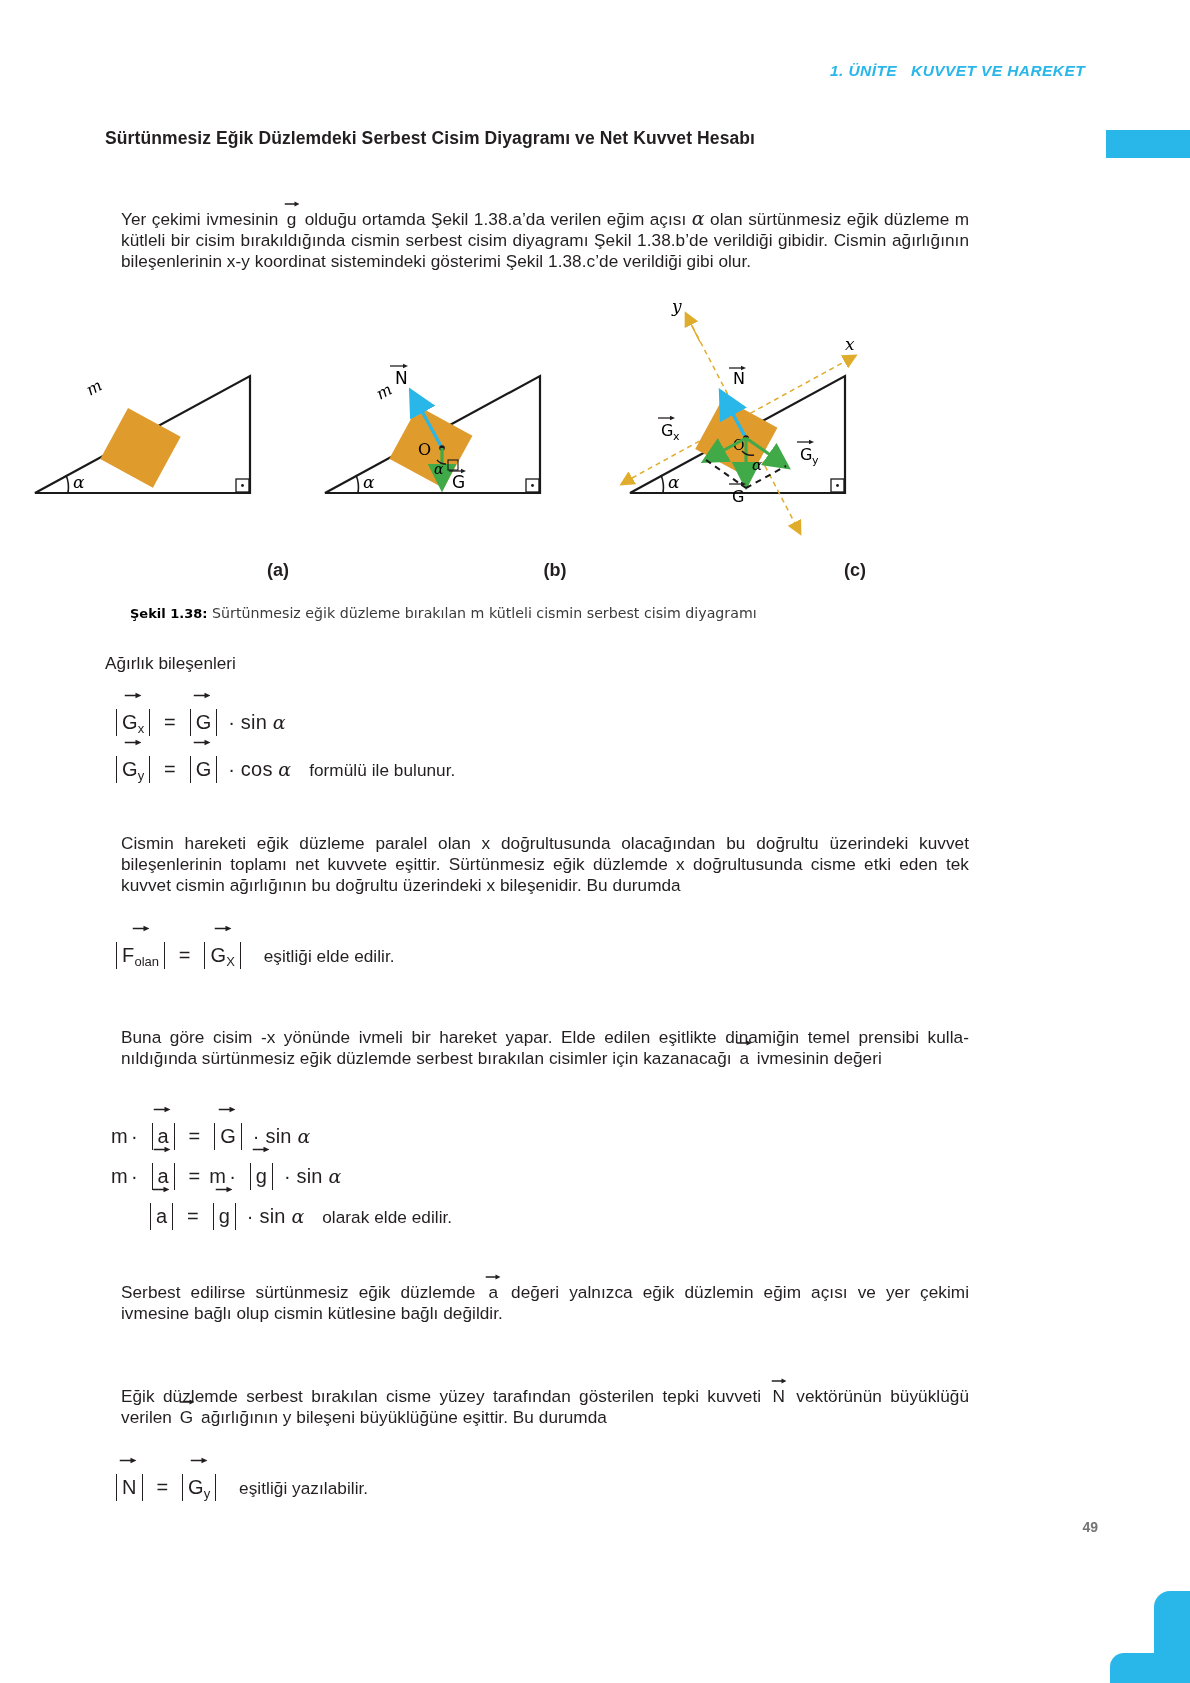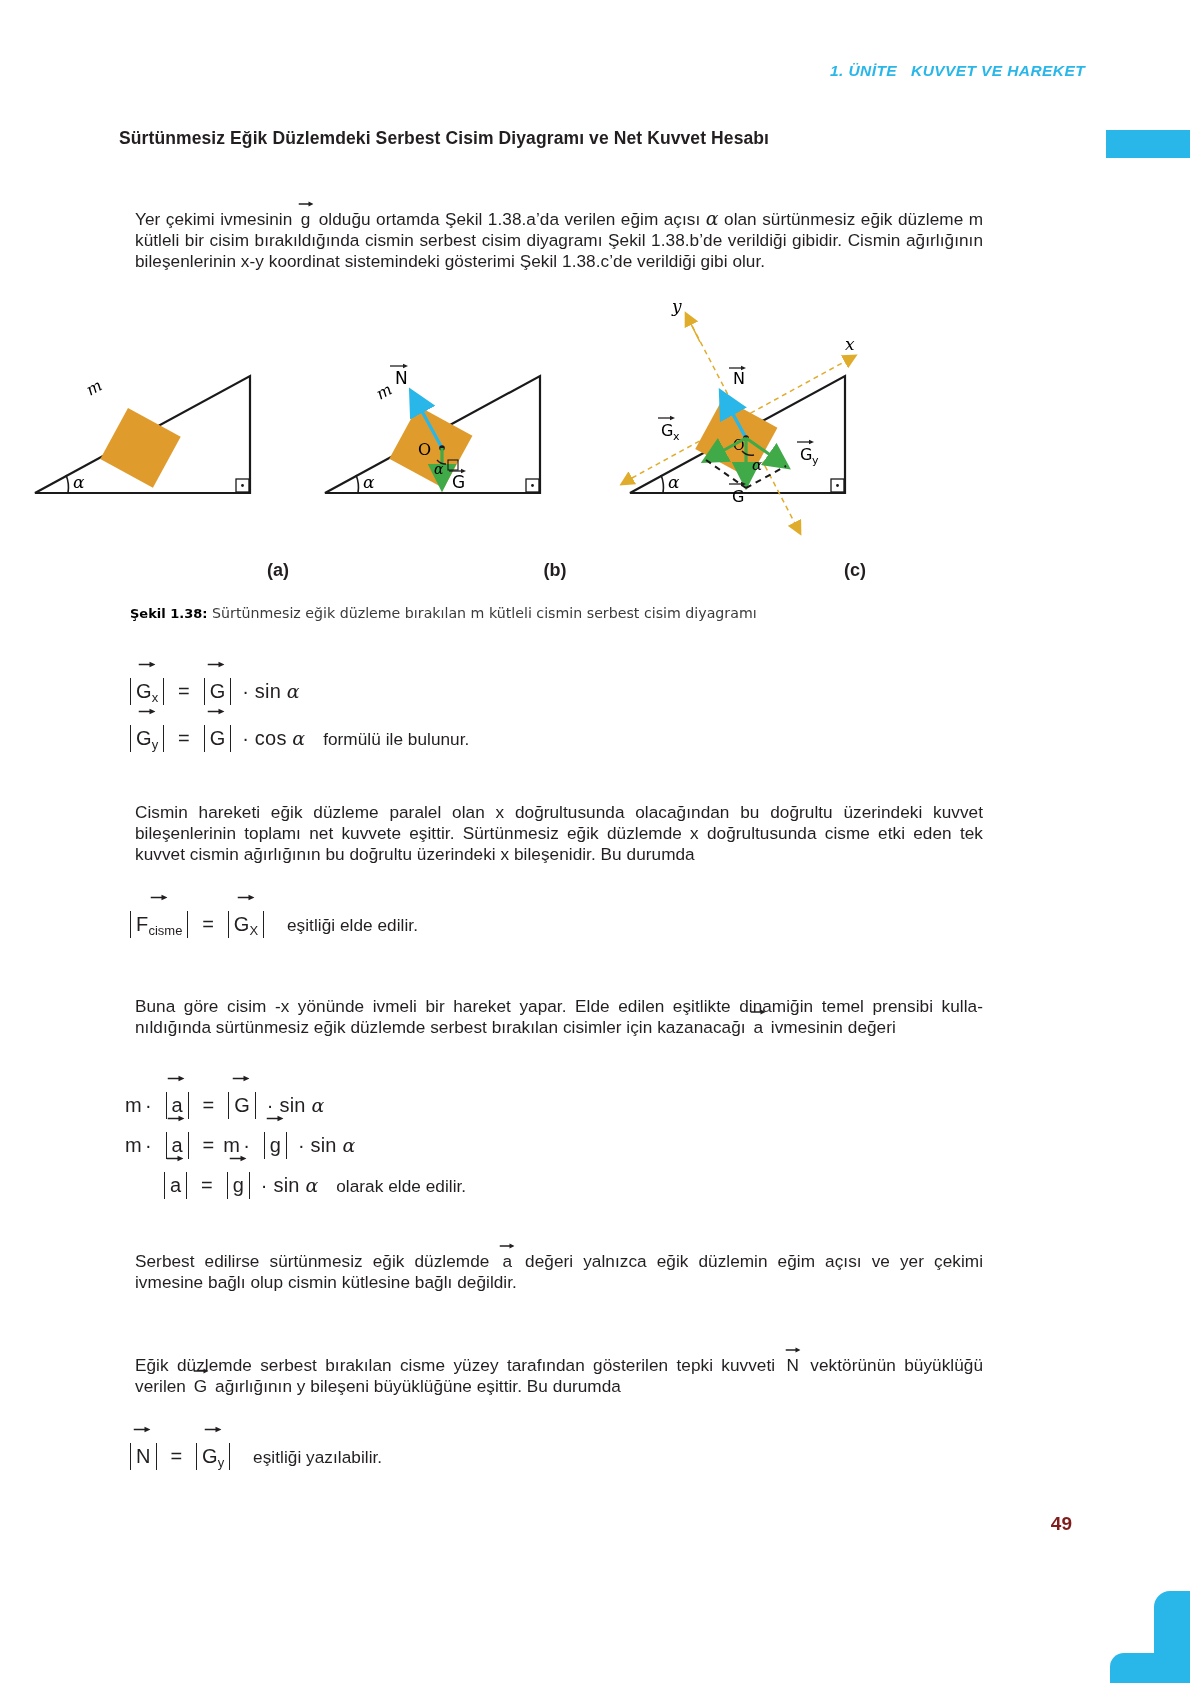--- a/index.html
+++ b/index.html
@@ -56,21 +56,21 @@
     bottom: 0;
     width: 44px;
     height: 30px;
     background: #29b6e8;
     border-top-left-radius: 14px;
   }
 
   
   .content {
     position: absolute;
-    left: 119px;
+    left: 105px;
     top: 0;
     width: 880px;
   }
   h2.section-title {
     font-size: 17.5px;
     font-weight: bold;
     margin: 0;
     padding-top: 128px;
     letter-spacing: .1px;
   }
@@ -183,25 +183,25 @@
     color: #3b3b3b;
   }
   .caption b {
     color: #000;
     font-size: 13px;
   }
 
   
   .page-number {
     position: absolute;
-    right: 118px;
+    right: 92px;
     bottom: 148px;
-    font-size: 19px;
+    font-size: 14px;
     font-weight: bold;
-    color: #7f1d1d;
+    color: #737373;
   }
 </style>
 </head>
 <body>
 
 <div class="page">
 
   <div class="running-head">1. ÜNİTE   KUVVET VE HAREKET</div>
   <div class="edge-tab"></div>
 
@@ -356,20 +356,21 @@
     <div class="fig-label" style="left:825px">(c)</div>
   </div>
 
   <div class="caption">
     <b>Şekil 1.38:</b>
     <span>Sürtünmesiz eğik düzleme bırakılan m kütleli cismin serbest cisim diyagramı</span>
   </div>
 
   <div class="content" style="top:648px; position:absolute;">
 
+    <div class="plain-line">Ağırlık bileşenleri</div>
 
     <div class="gap-sm"></div>
 
     <div class="math math-indent">
       <span class="bar"></span><span class="vec"><svg class="arw" viewBox="0 0 17 7">
             <line x1="0" y1="3.5" x2="13" y2="3.5" stroke="#231f20" stroke-width="1.5"></line>
             <polygon points="17,3.5 11,0.8 11,6.2" fill="#231f20"></polygon>
           </svg><span>G</span><span class="sub">x</span></span><span class="bar"></span>
       <span class="op">=</span>
       <span class="bar"></span><span class="vec narrow"><svg class="arw" viewBox="0 0 17 7">
@@ -400,21 +401,21 @@
     <div class="gap-sm"></div>
 
     <p class="body">Cismin hareketi eğik düzleme paralel olan x doğrultusunda olacağından bu doğrultu üzerindeki kuvvet bileşenlerinin toplamı net kuvvete eşittir. Sürtünmesiz eğik düzlemde x doğrultusunda cisme etki eden tek kuvvet cismin ağırlığının bu doğrultu üzerindeki x bileşenidir. Bu durumda</p>
 
     <div class="gap-sm"></div>
 
     <div class="math math-indent">
       <span class="bar"></span><span class="vec"><svg class="arw" viewBox="0 0 17 7">
             <line x1="0" y1="3.5" x2="13" y2="3.5" stroke="#231f20" stroke-width="1.5"></line>
             <polygon points="17,3.5 11,0.8 11,6.2" fill="#231f20"></polygon>
-          </svg><span>F</span><span class="sub">cisme</span></span><span class="bar"></span>
+          </svg><span>F</span><span class="sub">olan</span></span><span class="bar"></span>
       <span class="op">=</span>
       <span class="bar"></span><span class="vec"><svg class="arw" viewBox="0 0 17 7">
             <line x1="0" y1="3.5" x2="13" y2="3.5" stroke="#231f20" stroke-width="1.5"></line>
             <polygon points="17,3.5 11,0.8 11,6.2" fill="#231f20"></polygon>
           </svg><span>G</span><span class="sub">X</span></span><span class="bar"></span>
       <span class="tail">eşitliği elde edilir.</span>
     </div>
 
     <div class="gap-md"></div>
 

